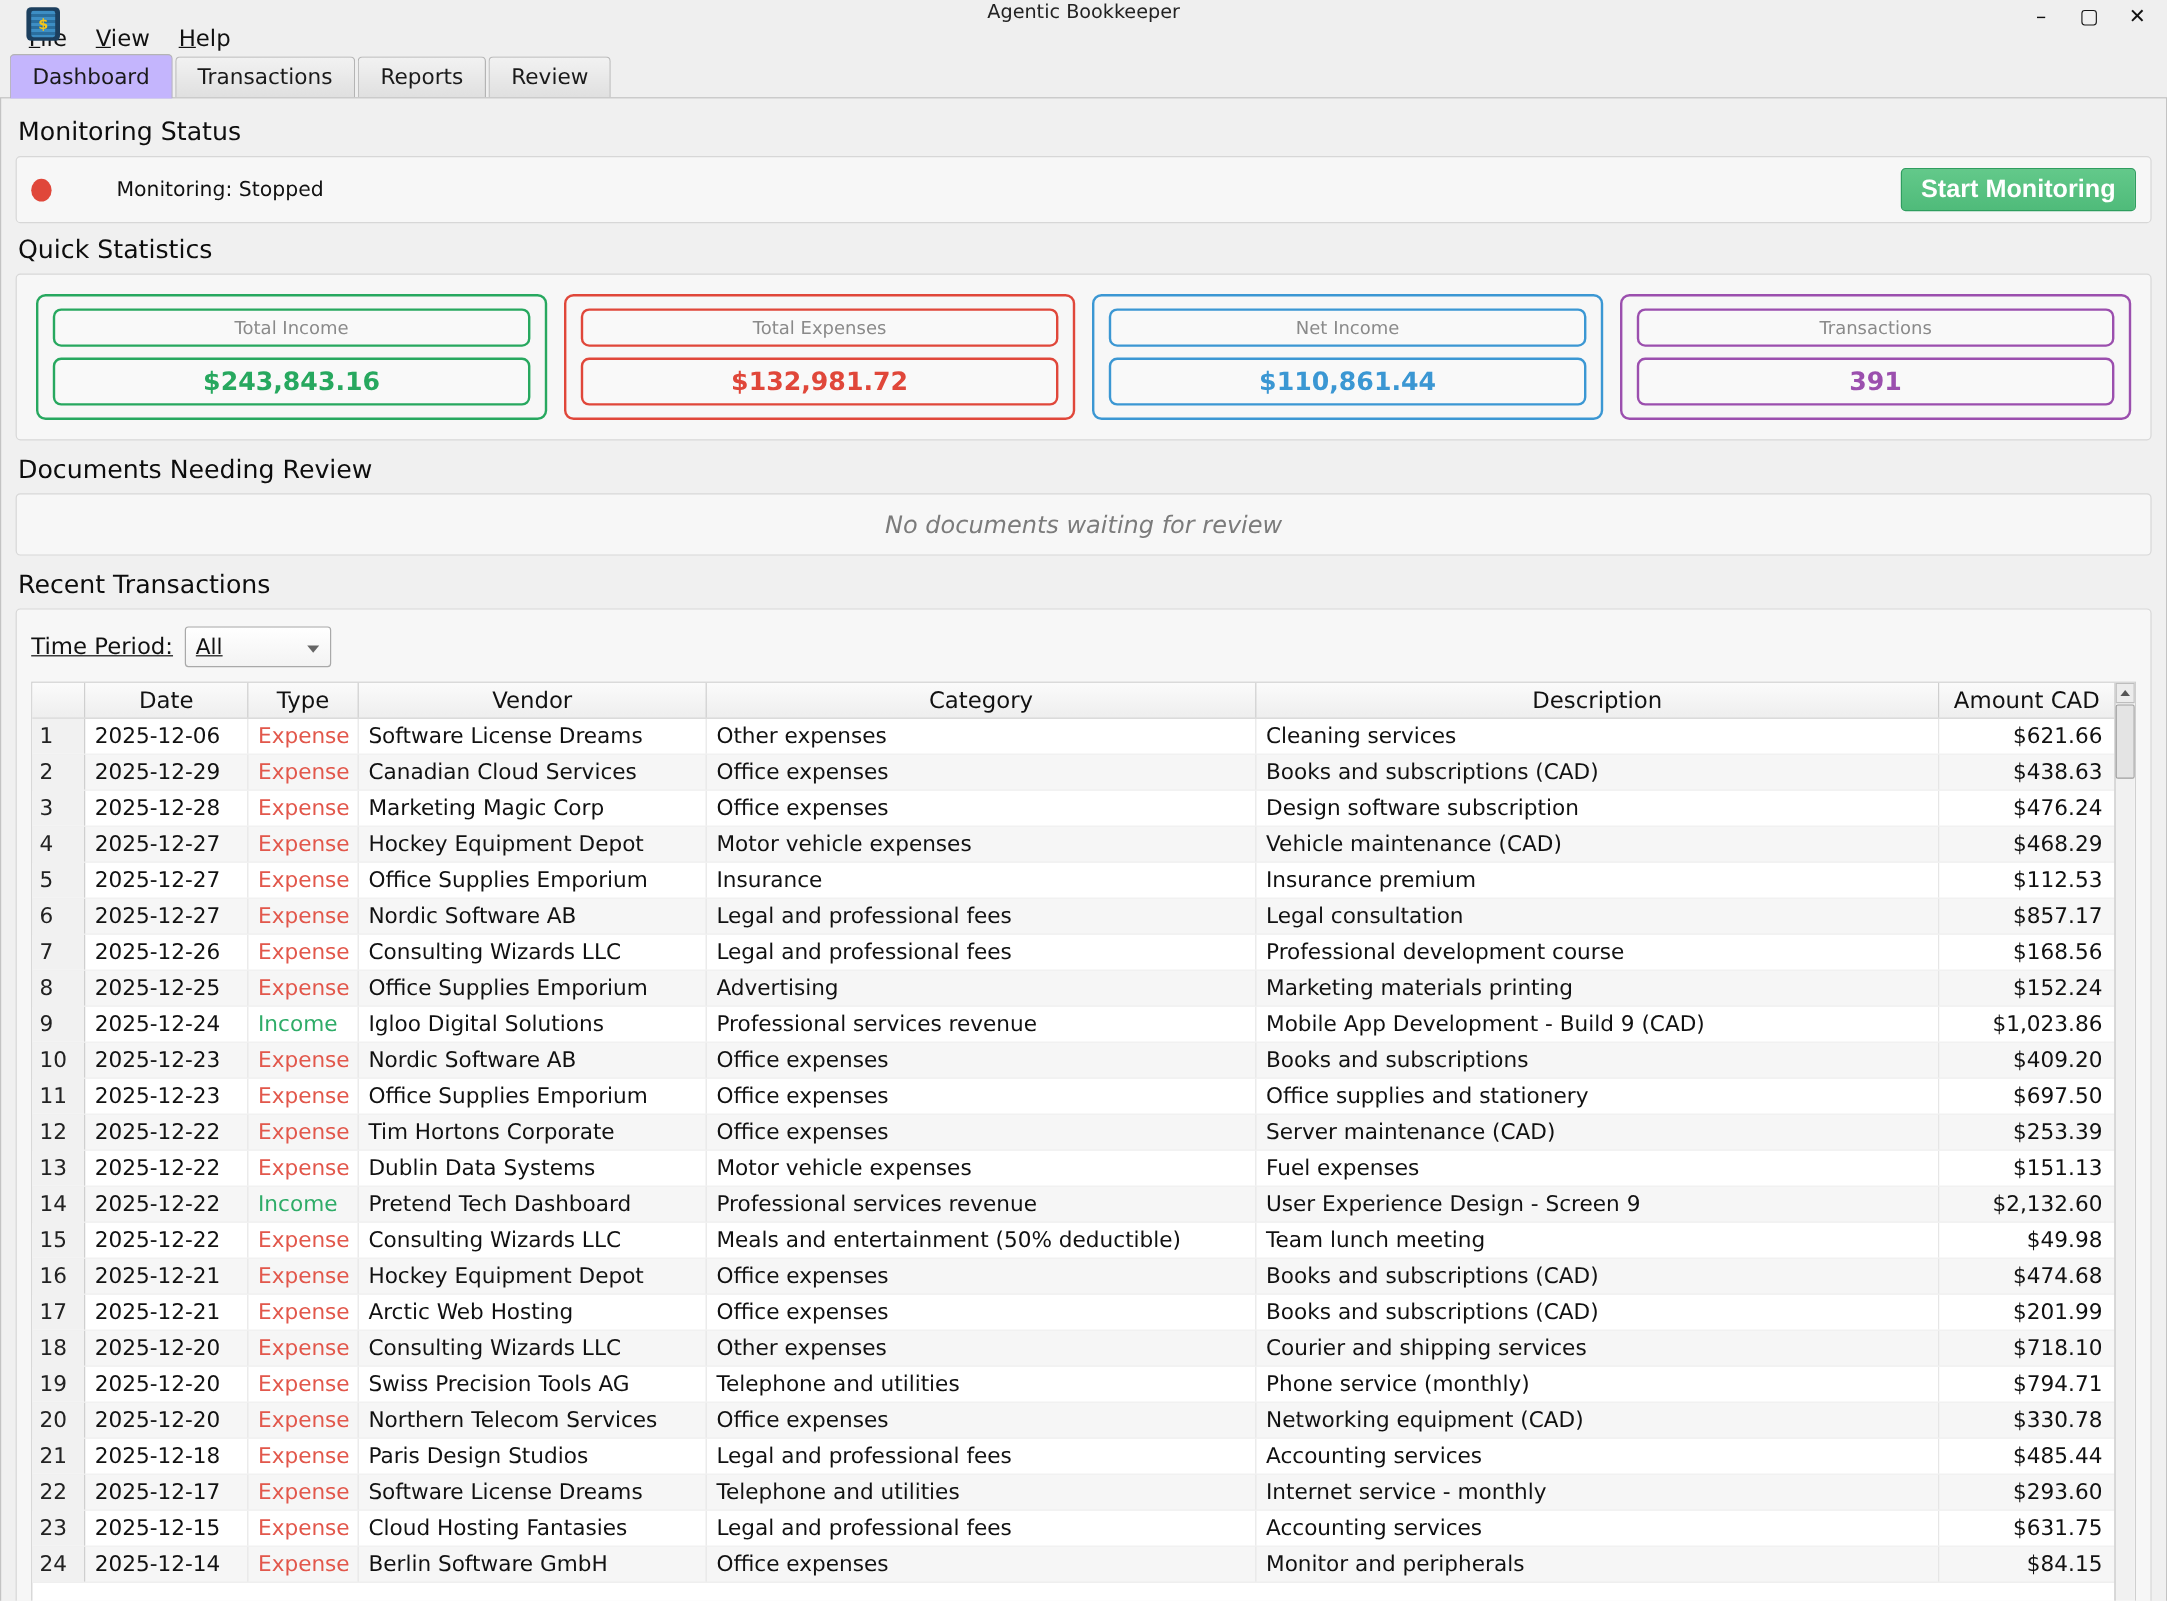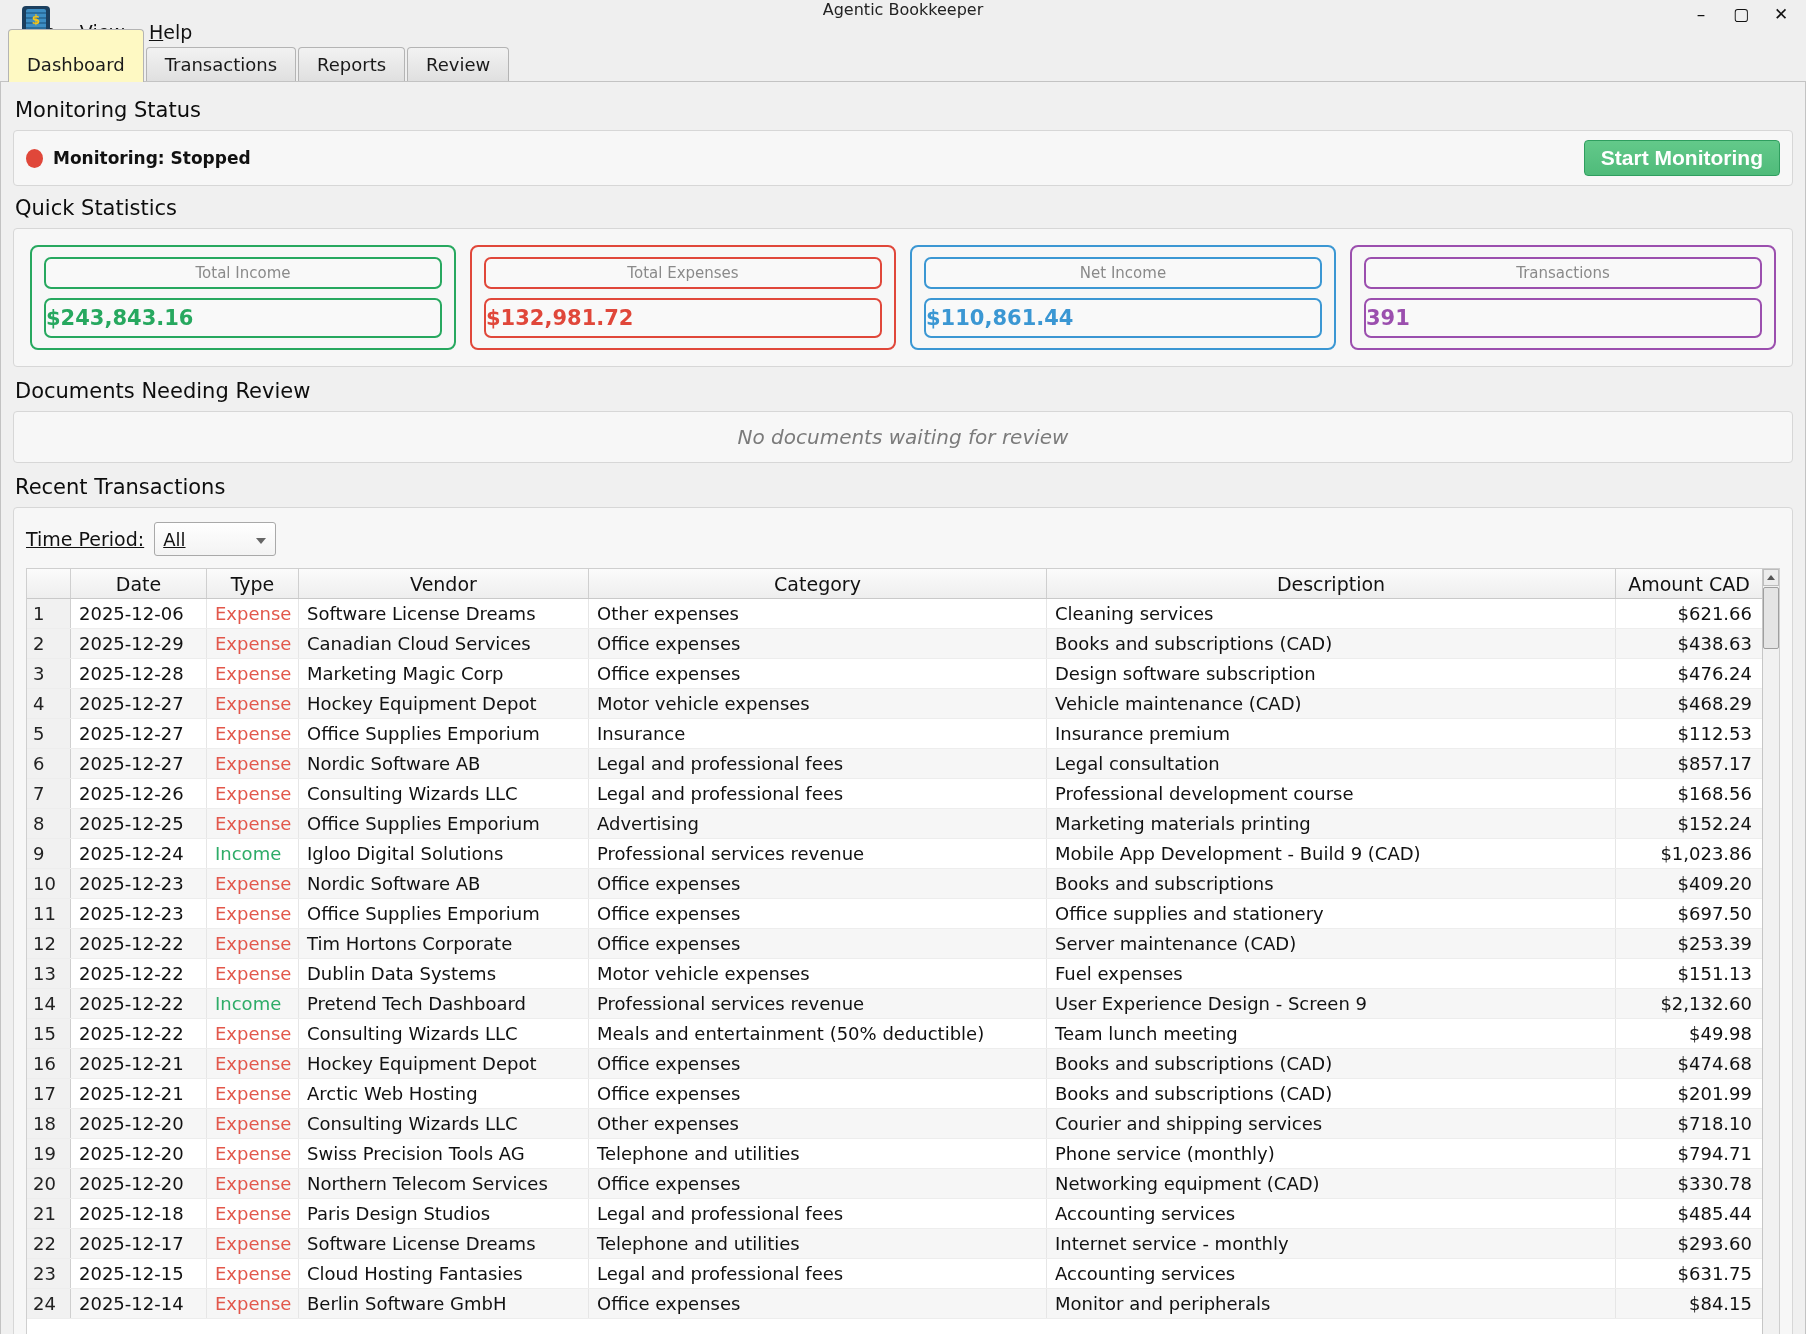--- a/index.html
+++ b/index.html
@@ -16,38 +16,38 @@
   .win-controls span { width:22px; text-align:center; cursor:default; }
 
   
   .menubar { height:34px; display:flex; align-items:center; padding-left:14px; gap:4px; }
   .menu-item { font-size:19px; padding:2px 10px; display:inline-block; }
   .menu-item::first-letter { text-decoration:underline; }
 
   
   .tabbar { height:36px; display:flex; align-items:flex-end; padding-left:8px; }
   .tab { font-size:18px; padding:6px 18px 7px; background:linear-gradient(#f2f2f2,#dfdfdf); border:1px solid #b4b4b4; border-bottom:none; border-radius:4px 4px 0 0; margin-right:2px; color:#1a1a1a; position:relative; top:1px; }
-  .tab.active { background:#fef9c3; padding-top:24px; z-index:3; }
+  .tab.active { background:#c4b5fd; padding-top:8px; z-index:3; }
 
   
   .content { flex:1; border:1px solid #c3c3c3; background:#f0f0f0; padding:10px 12px 0; position:relative; z-index:2; }
   h2.section { font-size:21px; font-weight:normal; color:#0d0d0d; margin:6px 0 8px 2px; }
   .groupbox { background:#f7f7f7; border:1px solid #d7d7d7; border-radius:4px; }
 
   
   .gb-monitor { height:56px; display:flex; align-items:center; padding:0 12px; margin-bottom:10px; }
   .status-dot { width:17px; height:19px; border-radius:50%; margin-right:10px; }
-  .status-text { font-weight:bold; font-size:17px; }
+  .status-text { font-weight:normal; font-size:17px;margin-left:44px; }
   .btn-green { margin-left:auto; background:linear-gradient(#63c98a,#4fbb7a); border:1px solid #2f9e5f; border-radius:4px; color:#fff; font-weight:bold; font-size:21px; padding:5px 16px; }
 
   
   .gb-stats { padding:16px; display:flex; gap:14px; margin-bottom:12px; }
   .stat-card { flex:1; border:2px solid; border-radius:8px; padding:10px 12px; background:#f7f7f7; }
   .stat-title { border:2px solid; border-radius:7px; text-align:center; color:#8a8a8a; font-size:15px; padding:5px 0; margin-bottom:9px; background:#f9f9f9; }
-  .stat-value { border:2px solid; border-radius:7px; text-align:left; font-size:21px; font-weight:bold; padding:6px 0; background:#f9f9f9; }
+  .stat-value { border:2px solid; border-radius:7px; text-align:center; font-size:21px; font-weight:bold; padding:6px 0; background:#f9f9f9; }
 
   
   .gb-docs { height:52px; display:flex; align-items:center; justify-content:center; margin-bottom:12px; }
   .docs-empty { font-style:italic; color:#7b7b7b; font-size:20px; }
 
   
   .gb-trans { padding:10px 12px 12px; }
   .tp-row { display:flex; align-items:center; margin:4px 0 12px;text-decoration:underline; }
   .tp-label { font-size:19px; margin-right:10px; }
   .combo { width:122px; height:34px; background:linear-gradient(#ffffff,#f3f3f3); border:1px solid #a9a9a9; border-radius:3px; display:flex; align-items:center; padding:0 8px; font-size:18px; position:relative; }

